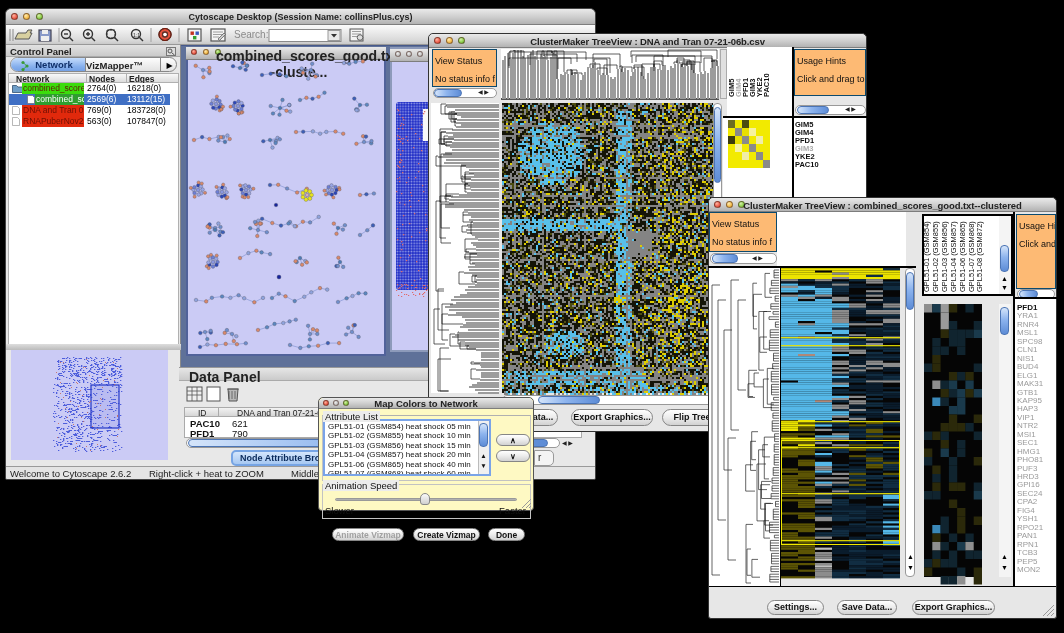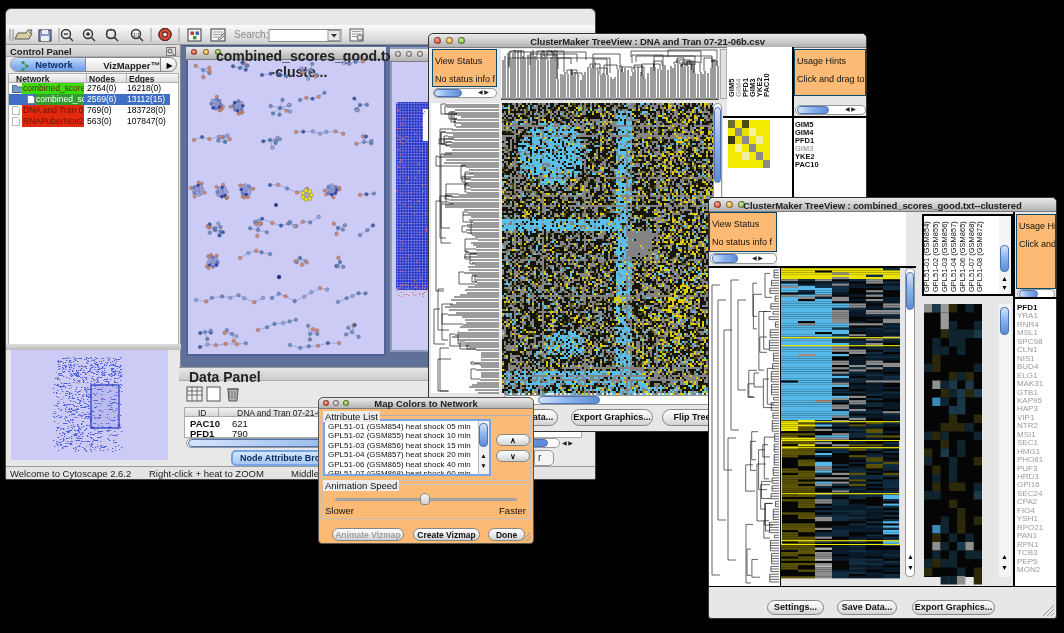--- a/index.html
+++ b/index.html
@@ -15,20 +15,26 @@
 .thumb{position:absolute;background:linear-gradient(#d5e5fa,#8db4ee 45%,#5d8cd6);border:1px solid #4b74b4;border-radius:4px}
 .thumbv{position:absolute;background:linear-gradient(90deg,#d5e5fa,#8db4ee 45%,#5d8cd6);border:1px solid #4b74b4;border-radius:4px}
 .pane{position:absolute;background:#fdba74;border:1px solid #0c4a6e;font-size:9px;color:#111;line-height:18px;padding:2px;overflow:hidden;white-space:nowrap}
 .wht{position:absolute;background:#fff}
 .bl{position:absolute;background:#000}
 svg{position:absolute;overflow:visible}
 .arr{font-size:6px;color:#222;line-height:7px}
 </style></head><body>
 
 <div class="abs" style="left:5px;top:8px;width:591px;height:472px;background:#e8e8e8;border:1px solid #444;border-radius:6px 6px 2px 2px">
+  <div class="tbar" style="position:absolute;left:0;top:0;width:589px;height:16px;border-radius:6px 6px 0 0">
+    <div class="tl r" style="left:5px;top:4px"></div>
+    <div class="tl y" style="left:17px;top:4px"></div>
+    <div class="tl g" style="left:30px;top:4px"></div>
+    <div class="ttl" style="top:3px;font-size:9px">Cytoscape Desktop (Session Name: collinsPlus.cys)</div>
+  </div>
   <div style="position:absolute;left:0;top:16px;width:589px;height:20px;background:linear-gradient(#fbfbfb,#d9d9d9 80%,#c9c9c9);border-bottom:1px solid #989898"></div>
   <svg style="left:0;top:16px" width="589" height="20" viewBox="0 0 589 20">
     <g stroke="#444" fill="none" stroke-width="1.2">
       <path d="M4 4v12M7 4v12" stroke="#999"></path>
       <path d="M9 14l3-6h8l2-3h4l-2 3 2 0-3 6z" fill="#d8d0a0" stroke="#555" stroke-width="1"></path>
       <rect x="33" y="5" width="12" height="11" fill="#8899c8" stroke="#445"></rect>
         <rect x="36" y="5" width="6" height="4" fill="#eee" stroke="none"></rect>
         <rect x="35" y="11" width="8" height="5" fill="#eee" stroke="none"></rect>
       <path d="M53 3v14" stroke="#aaa"></path>
       <g stroke="#333" stroke-width="1.4">
@@ -80,21 +86,21 @@
       </svg>
 
     <div style="position:absolute;left:4px;top:12px;width:167px;height:15px;border:1px solid #888;border-radius:9px;background:linear-gradient(#fdfdfd,#e2e2e2);overflow:hidden">
       <div style="position:absolute;left:0;top:0;width:75px;height:16px;background:linear-gradient(#c4dcfc,#84aeec 55%,#6a98e0);border-right:1px solid #888;text-align:center;font-size:9.5px;font-weight:bold;color:#10306a;line-height:14px;padding-left:12px">Network</div>
       <svg style="left:9px;top:2px" width="10" height="12" viewBox="0 0 10 12">
           <circle cx="3" cy="2.5" r="1.6" fill="#3a9a3a"></circle>
           <circle cx="7" cy="6" r="1.6" fill="#3a9a3a"></circle>
           <circle cx="3" cy="9.5" r="1.6" fill="#3a9a3a"></circle>
           <path d="M3 2.5L7 6L3 9.5" stroke="#3a9a3a" fill="none" stroke-width="0.8"></path>
         </svg>
-      <div style="position:absolute;left:75px;top:0;width:74px;height:16px;text-align:right;font-size:9.5px;font-weight:bold;color:#222;line-height:15px">VizMapper™</div>
+      <div style="position:absolute;left:75px;top:0;width:74px;height:16px;text-align:left;font-size:9.5px;font-weight:bold;color:#222;line-height:15px">VizMapper™</div>
       <div style="position:absolute;left:149px;top:0;width:18px;height:16px;border-left:1px solid #888;font-size:8px;text-align:center;line-height:15px">▶</div>
     </div>
 
     <div style="position:absolute;left:2px;top:28px;width:171px;height:10px;background:linear-gradient(#f8f8f8,#dcdcdc);border:1px solid #b0b0b0;font-size:8.5px;font-weight:bold;color:#222">
       <span style="position:absolute;left:7px;top:0">Network</span>
         <span style="position:absolute;left:80px;top:0">Nodes</span>
         <span style="position:absolute;left:120px;top:0">Edges</span>
       <div style="position:absolute;left:77px;top:0;width:1px;height:10px;background:#b0b0b0"></div>
       <div style="position:absolute;left:117px;top:0;width:1px;height:10px;background:#b0b0b0"></div>
     </div>
@@ -1597,21 +1603,21 @@
   <div style="position:absolute;left:47px;top:10px;font-size:9.5px;color:#111">621</div>
   <div style="position:absolute;left:5px;top:20px;font-size:9.5px;font-weight:bold;color:#111">PFD1</div>
   <div style="position:absolute;left:47px;top:20px;font-size:9.5px;color:#111">790</div>
 </div>
 <div class="sbt" style="left:186px;top:438px;width:374px;height:10px;z-index:2"></div>
 <div class="thumbv" style="left:188px;top:439px;width:360px;height:8px;z-index:2"></div>
 <div class="abs arr" style="left:562px;top:440px;z-index:2">◀&nbsp;▶</div>
 <div class="abs" style="left:231px;top:450px;width:180px;height:16px;background:linear-gradient(#d4e6fc,#a6c8f2);border:2px solid #76a4e4;border-radius:5px;font-size:9px;font-weight:bold;color:#0a2a5a;text-align:left;padding-left:7px;line-height:13px;white-space:nowrap;z-index:2">Node Attribute Browser</div>
 <div class="abs" style="left:534px;top:450px;width:20px;height:16px;background:#f4f4f4;border:1px solid #999;border-radius:0 5px 5px 0;font-size:10px;color:#333;text-align:left;line-height:13px;padding-left:3px;z-index:2">r</div>
 
-<div class="abs" style="left:318px;top:397px;width:216px;height:147px;background:#fdba74;border:1px solid #555;border-radius:5px 5px 4px 4px;z-index:9">
+<div class="abs" style="left:318px;top:397px;width:216px;height:114px;background:#fef9c3;border:1px solid #555;border-radius:5px 5px 4px 4px;z-index:9">
   <div class="tbar" style="position:absolute;left:0;top:0;width:214px;height:11px;border-radius:5px 5px 0 0">
     <div class="tl r" style="left:4px;top:2px;width:6px;height:6px"></div>
     <div class="tl gr" style="left:14px;top:2px;width:6px;height:6px"></div>
     <div class="tl g" style="left:24px;top:2px;width:6px;height:6px"></div>
     <div class="ttl" style="top:0px;font-size:9.5px">Map Colors to Network</div>
   </div>
   <div style="position:absolute;left:4px;top:13px;font-size:9.5px;color:#111;background:#ececec;z-index:2;padding:0 2px">Attribute List</div>
   <div style="position:absolute;left:3px;top:17px;width:209px;height:66px;border:1px solid #c2c2c2;border-top:1px solid #b0b0b0"></div>
   <div style="position:absolute;left:4px;top:21px;width:168px;height:57px;background:#fff;border:2px solid #7aa4e8;font-size:8px;color:#111;overflow:hidden">
     <div style="padding:1px 0 0 3px;line-height:9.4px;white-space:nowrap">GPL51-01 (GSM854) heat shock 05 min<br>GPL51-02 (GSM855) heat shock 10 min<br>GPL51-03 (GSM856) heat shock 15 min<br>GPL51-04 (GSM857) heat shock 20 min<br>GPL51-06 (GSM865) heat shock 40 min<br>GPL51-07 (GSM868) heat shock 60 min</div>

